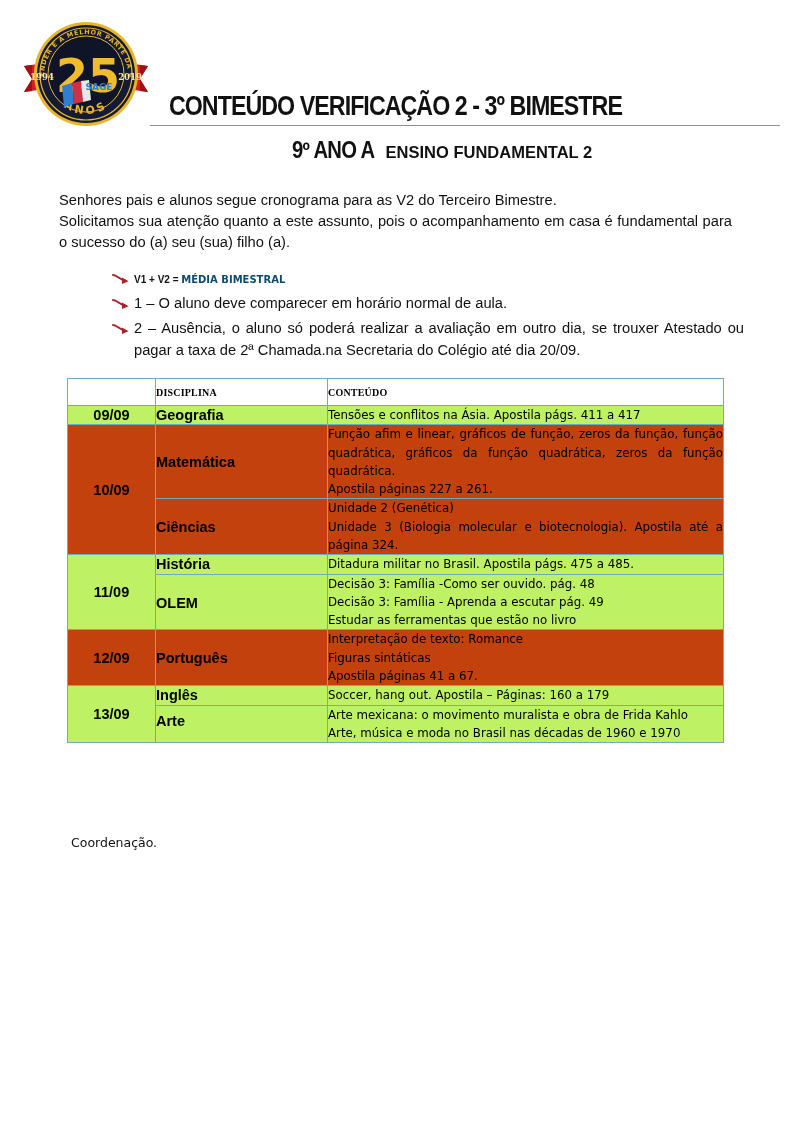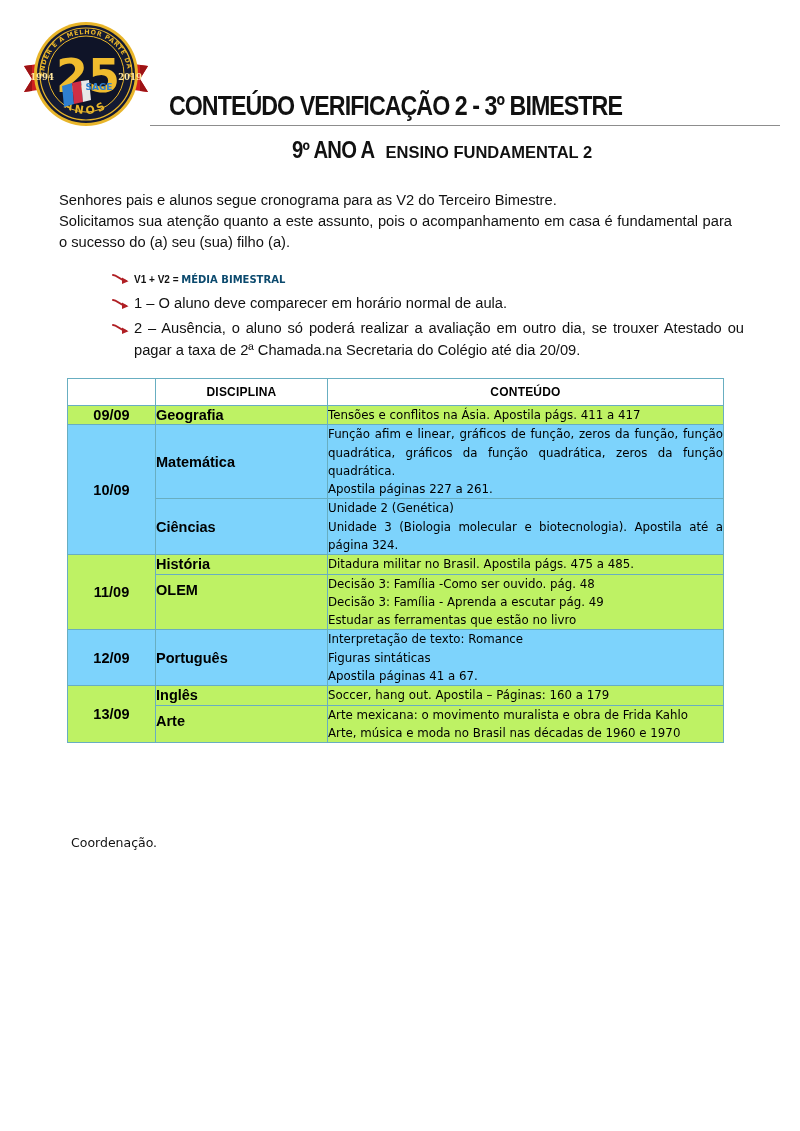--- a/index.html
+++ b/index.html
@@ -132,24 +132,24 @@
     border: 1.4px solid #68aec1;
     padding: 0;
     vertical-align: middle;
   }
   .col-date  { width: 88px; }
   .col-disc  { width: 172px; }
   .col-cont  { width: 396px; }
 
   .th-blank { height: 26px; }
   .th-label {
-    text-align: center;
-    font-weight: bold;
-    font-size: 12px;
-    font-family: Liberation Sans, sans-serif;
+    text-align: left;
+    font-weight: bold;
+    font-size: 10px;
+    font-family: Liberation Serif, serif;
     letter-spacing: 0.2px;
     height: 26px;
   }
 
   .cell-date {
     text-align: center;
     font-weight: bold;
     font-size: 14.5px;
     font-family: "Liberation Sans", sans-serif;
   }
@@ -163,21 +163,21 @@
   .cell-cont {
     font-size: 11.8px;
     line-height: 1.55;
     padding: 4px 9px 4px 7px;
     vertical-align: top;
   }
   .cell-cont.just { text-align: justify; }
   .cell-cont p { margin: 0; }
 
   .row-shaded td { background: #bef264; }
-  .row-plain td  { background: #7dd3fc; }
+  .row-plain td  { background: #c2410c; }
 
   
   #footer-note {
     position: absolute;
     left: 71px;
     top: 800px;
     font-family: "DejaVu Sans", sans-serif;
     font-size: 12.5px;
     color: #111111;
     margin-top: 35px;
@@ -323,21 +323,21 @@
 
     <tr class="row-shaded">
       <td class="cell-date" rowspan="2">11/09</td>
       <td class="cell-disc">História</td>
       <td class="cell-cont">
         <p>Ditadura militar no Brasil. Apostila págs. 475 a 485.</p>
       </td>
     </tr>
 
     <tr class="row-shaded">
-      <td class="cell-disc" style="vertical-align:top;padding-top:7px;">OLEM</td>
+      <td class="cell-disc" style="vertical-align:top;padding-top:20px;">OLEM</td>
       <td class="cell-cont">
         <p>Decisão 3: Família -Como ser ouvido. pág. 48</p>
         <p>Decisão 3: Família - Aprenda a escutar pág. 49</p>
         <p>Estudar as ferramentas que estão no livro</p>
       </td>
     </tr>
 
     <tr class="row-plain">
       <td class="cell-date">12/09</td>
       <td class="cell-disc">Português</td>

